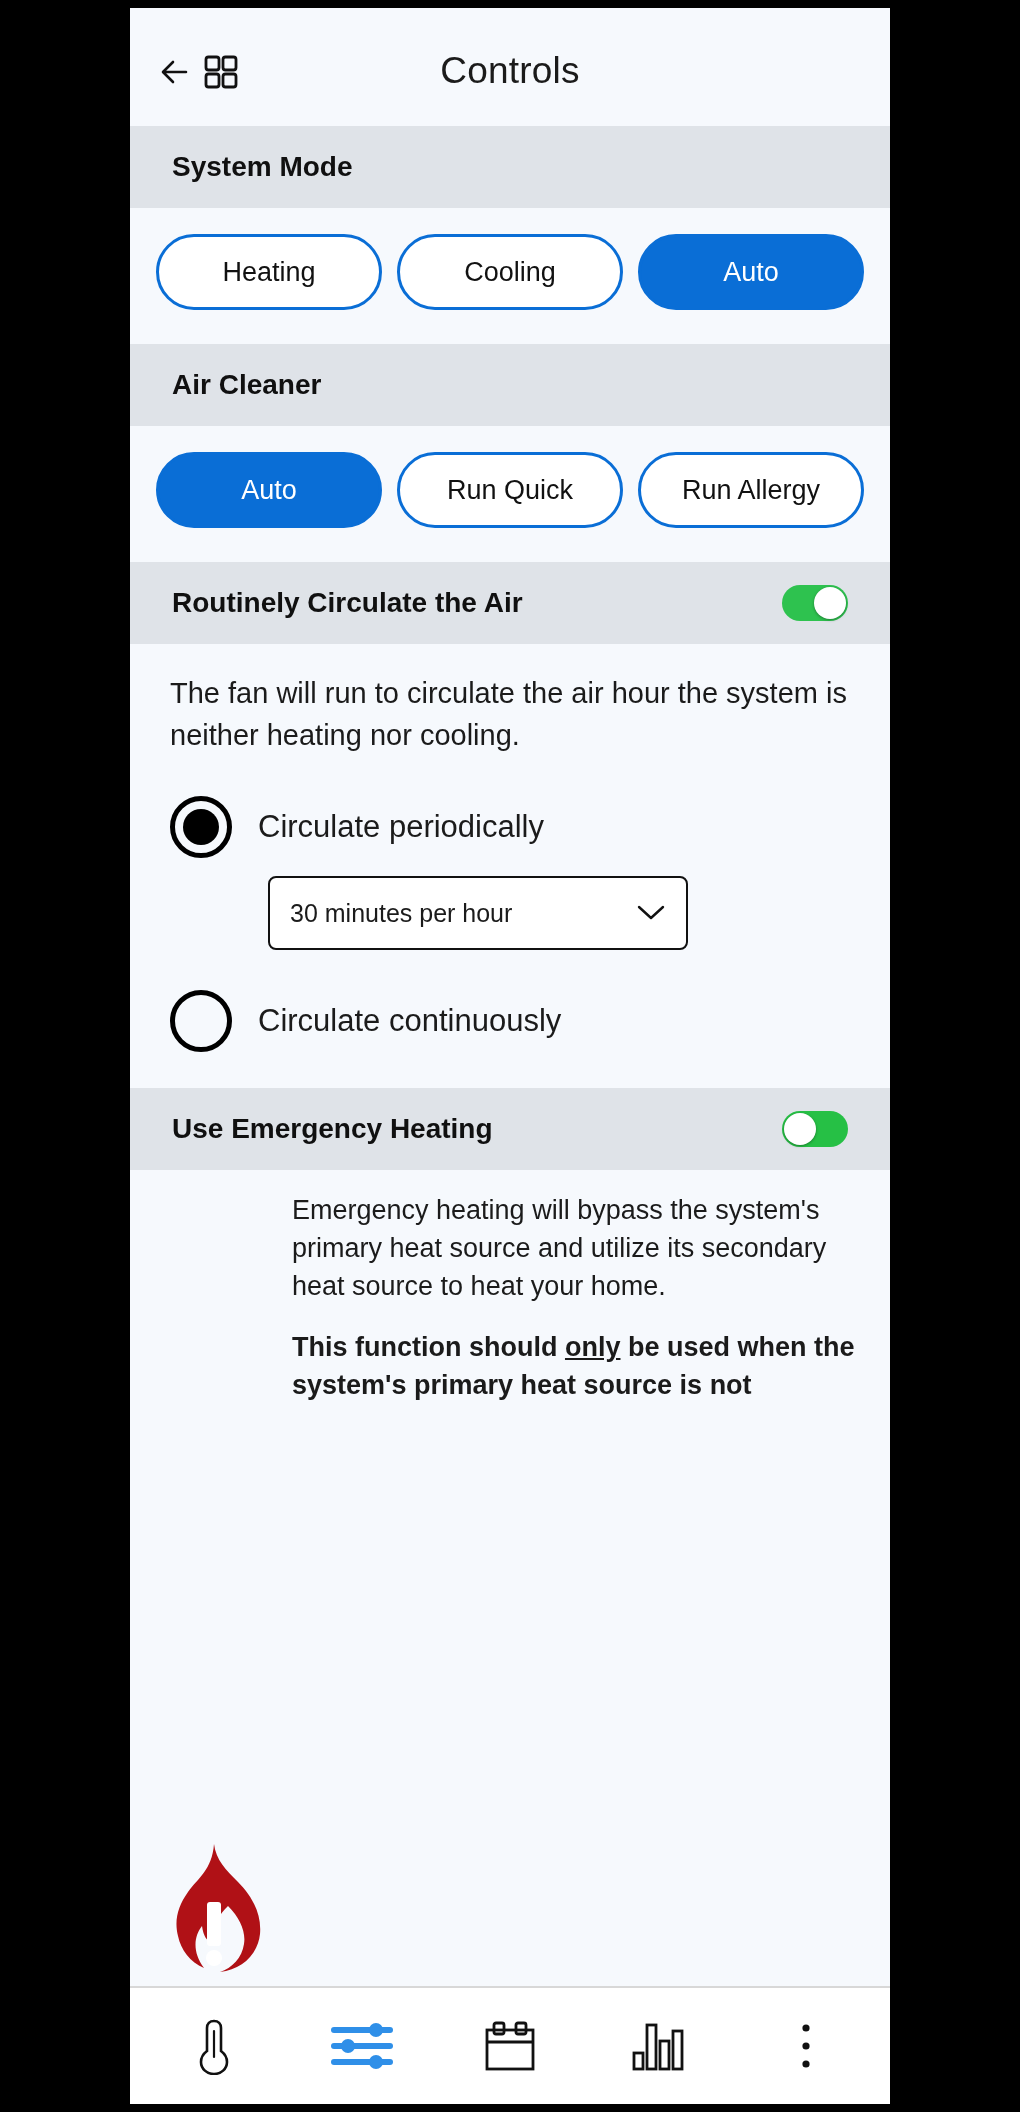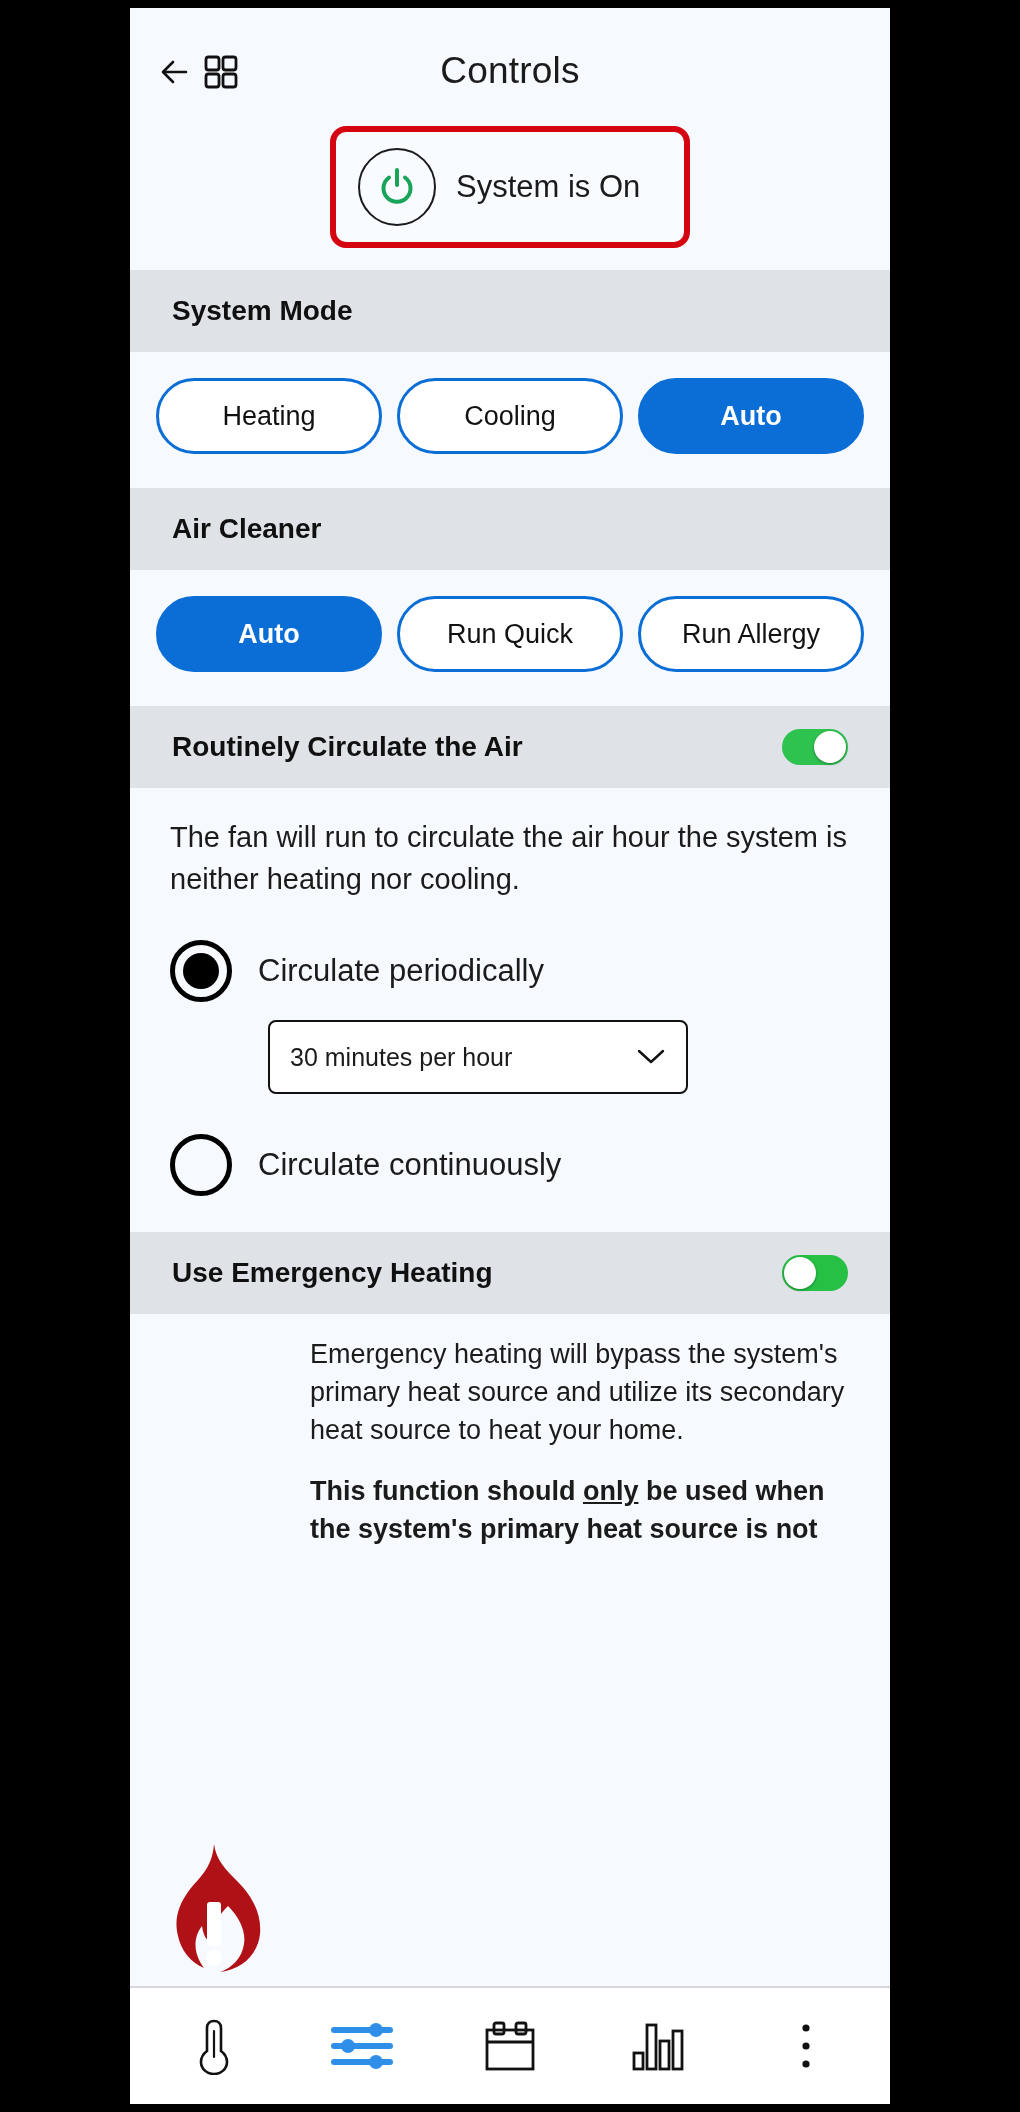--- a/index.html
+++ b/index.html
@@ -56,41 +56,41 @@
   .switch.off { background:#26c045; }
   .switch.off .knob { left:2px; }
 
   
   .pill-row { display:flex; gap:15px; padding:26px 26px 34px 26px; background:#f6f9fd; flex:0 0 auto; }
   .pill {
     flex:1; height:76px; border-radius:38px; display:flex; align-items:center;
     justify-content:center; font-size:27px; border:3px solid #0a6ed6;
     background:#ffffff; color:#111; white-space:nowrap;
   }
-  .pill.active { background:#0a6ed6; color:#fff; font-weight:bold; border-color:#0a6ed6; }
+  .pill.active { background:#0a6ed6; color:#fff; font-weight:normal; border-color:#0a6ed6; }
 
   
   .circ-body { background:#f6f9fd; padding:28px 40px 36px 40px; flex:0 0 auto; }
   .circ-desc { font-size:29px; line-height:1.45; color:#1b1b1b; }
   .radio-row { display:flex; align-items:center; gap:26px; margin-top:40px; }
   .radio {
     width:62px; height:62px; border-radius:50%; border:5px solid #000;
     flex:0 0 auto; display:flex; align-items:center; justify-content:center;
   }
   .radio .dot { width:36px; height:36px; border-radius:50%; background:#000; }
   .radio-label { font-size:31px; color:#1b1b1b; }
   .select-box {
     margin:18px 0 0 98px; width:420px; height:74px; border:2px solid #111;
     border-radius:8px; background:#fff; display:flex; align-items:center;
     justify-content:space-between; padding:8px 20px;
   }
   .select-val { font-size:25px; color:#1b1b1b; }
 
   
-  .emg-body { background:#f6f9fd; padding:22px 24px 0 24px; display:flex; gap:36px; flex:1 1 auto; overflow:hidden; }
+  .emg-body { background:#f6f9fd; padding:22px 24px 0 24px; display:flex; gap:18px; flex:1 1 auto; overflow:hidden; }
   .flame { width:120px; flex:0 0 auto; display:flex; align-items:flex-end; padding-bottom:6px; }
   .emg-text { flex:1; }
   .emg-p { font-size:27px; line-height:1.4; color:#1b1b1b; }
   .emg-p.bold { font-weight:bold; margin-top:24px; }
   .emg-p u { text-decoration:underline; }
 
   
   .bottomnav {
     flex:0 0 auto; height:118px; background:#fff; border-top:2px solid #d8d8d8;
     display:flex; align-items:center; justify-content:space-around; padding:0 10px;
@@ -111,31 +111,20 @@
       <svg class="grid-icon" viewBox="0 0 38 38">
         <rect x="4" y="4" width="13" height="13" rx="2.5" fill="none" stroke="#111" stroke-width="2.8"></rect>
         <rect x="21" y="4" width="13" height="13" rx="2.5" fill="none" stroke="#111" stroke-width="2.8"></rect>
         <rect x="4" y="21" width="13" height="13" rx="2.5" fill="none" stroke="#111" stroke-width="2.8"></rect>
         <rect x="21" y="21" width="13" height="13" rx="2.5" fill="none" stroke="#111" stroke-width="2.8"></rect>
       </svg>
     </div>
     <div class="page-title">Controls</div>
   </div>
 
-  <div class="power-wrap">
-    <div class="power-card">
-      <div class="power-ring">
-        <svg width="46" height="46" viewBox="0 0 46 46">
-          <path d="M15 13.5 A13.5 13.5 0 1 0 31 13.5" fill="none" stroke="#18a558" stroke-width="4" stroke-linecap="round"></path>
-          <line x1="23" y1="6" x2="23" y2="21" stroke="#18a558" stroke-width="4" stroke-linecap="round"></line>
-        </svg>
-      </div>
-      <div class="power-label">System is On</div>
-    </div>
-  </div>
 
   <div class="sec-bar">
     <div class="sec-title">System Mode</div>
   </div>
   <div class="pill-row">
     <div class="pill">Heating</div>
     <div class="pill">Cooling</div>
     <div class="pill active">Auto</div>
   </div>
 

